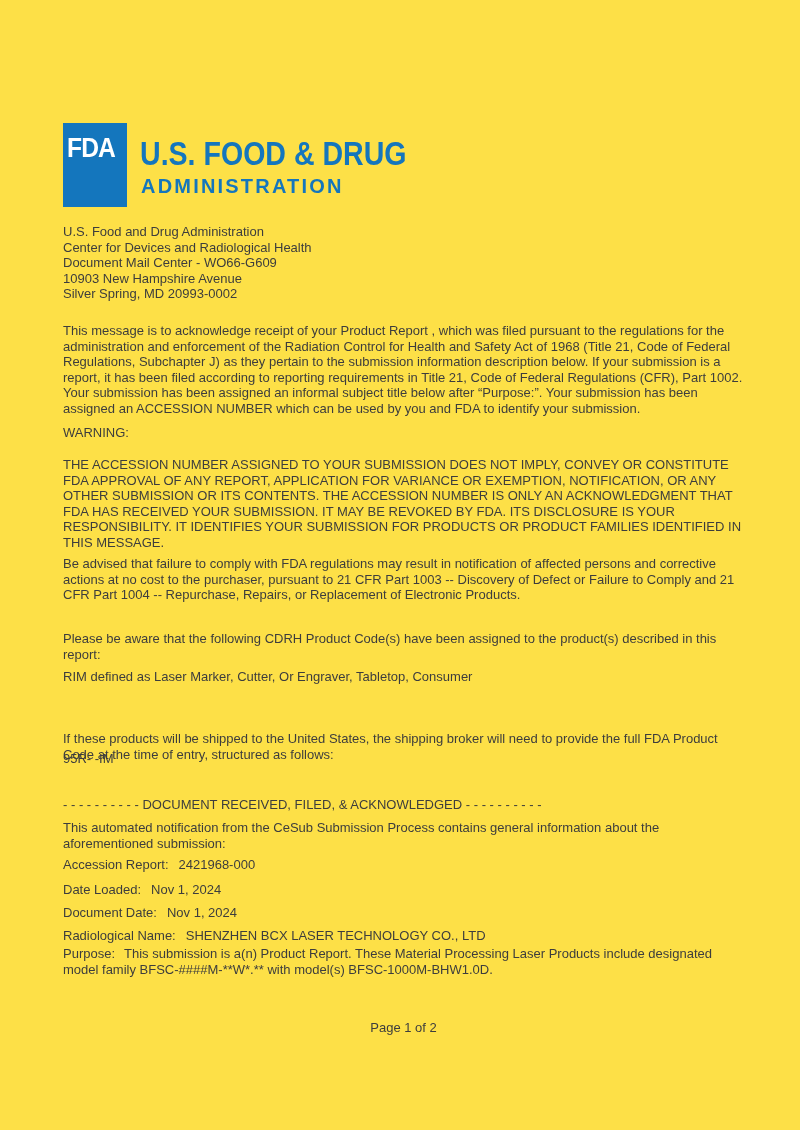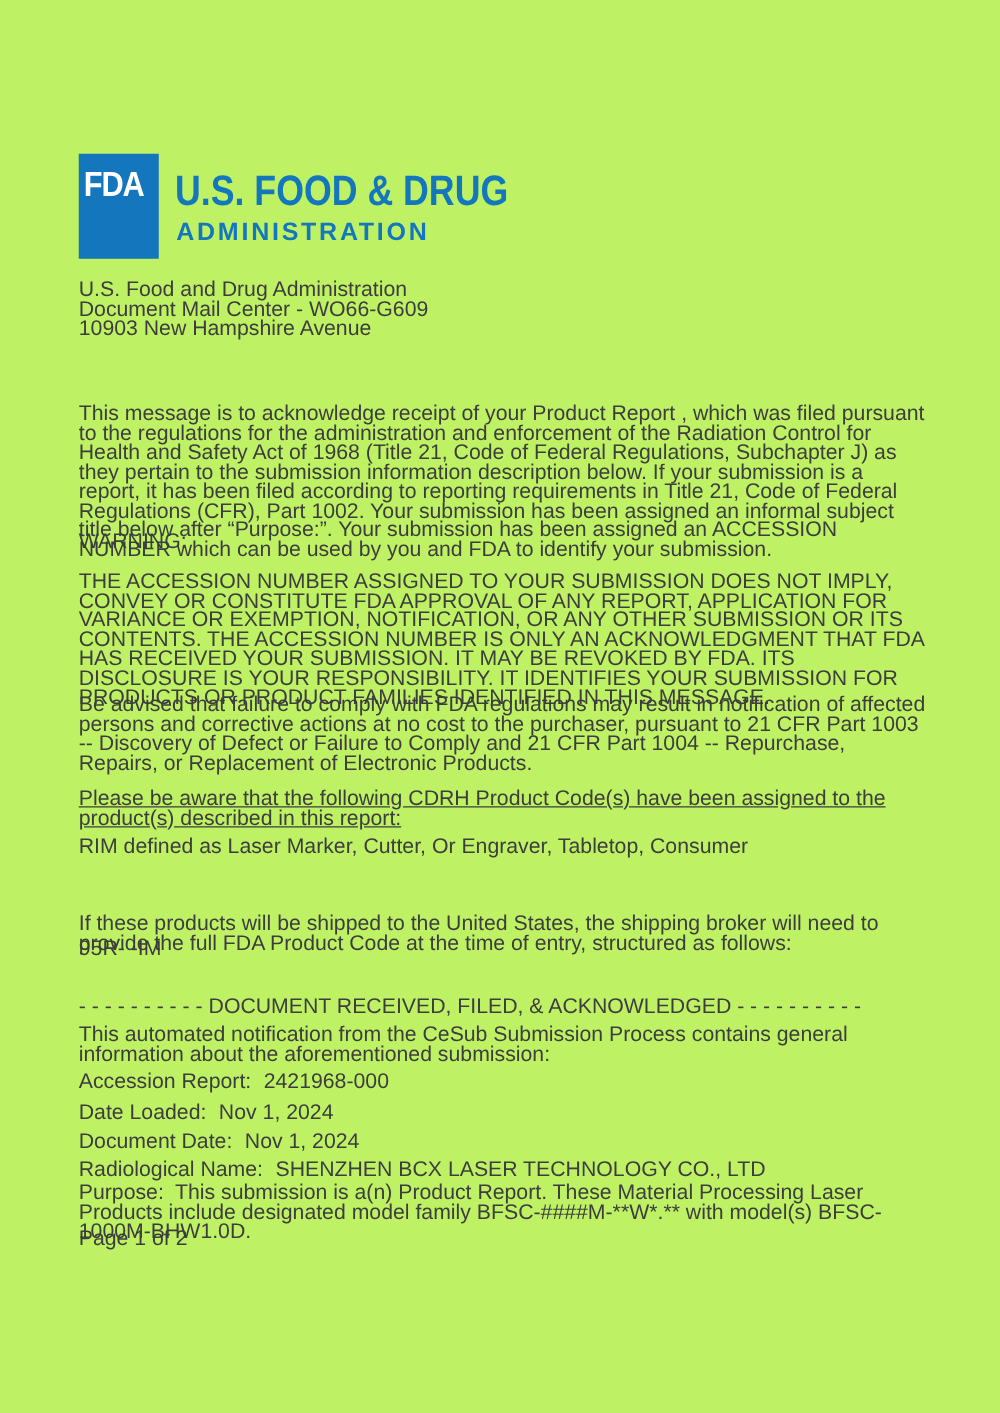--- a/index.html
+++ b/index.html
@@ -1,29 +1,29 @@
 <!DOCTYPE html>
 <html><head>
 <meta charset="utf-8">
 <style>
   html,body { margin:0; padding:0; background:#ffffff; }
   .page {
     position:relative;
     width:800px;
     height:1130px;
-    background:#bef264;
+    background:#fde047;
     font-family:"Liberation Sans", sans-serif;
     color:#3d3d3d;
     overflow:hidden;
   }
   .blk {
     position:absolute;
     left:63px;
     width:681px;
-    font-size:17px;
+    font-size:13px;
     line-height:15.5px;
   }
   b { font-weight:normal; }
 
   
   .logo-square {
     position:absolute;
     left:63px; top:123px;
     width:64px; height:84px;
     background:#1476bd;
@@ -64,48 +64,50 @@
   .addr-line { }
   .field-value { margin-left:10px;margin-top:32px; }
   .purpose-value { margin-left:9px; }
 
   
   .pos-address   { top:224px; }
   .pos-intro     { top:323px; }
   .pos-warnlabel { top:425px; }
   .pos-warnbody  { top:457px; }
   .pos-advisory  { top:556px; }
-  .pos-pcintro   { top:631px;text-decoration:underline; }
+  .pos-pcintro   { top:631px; }
   .pos-pcline    { top:669px; }
   .pos-shipintro { top:731px; }
   .pos-shipcode  { top:751px; }
   .pos-divider   { top:797px; }
   .pos-note      { top:820px; }
   .pos-field0    { top:857px; }
   .pos-field1    { top:882px; }
   .pos-field2    { top:905px; }
   .pos-field3    { top:928px; }
   .pos-purpose   { top:946px; }
-  .pos-footer    { top:983px; }
+  .pos-footer    { top:1020px;text-align:center; }
 </style>
 </head>
 <body>
 
 <div class="page">
 
   <div class="logo-square">
     <span class="logo-acronym">FDA</span>
   </div>
   <div class="logo-title">U.S. FOOD &amp; DRUG</div>
   <div class="logo-subtitle">ADMINISTRATION</div>
 
   <div class="blk pos-address">
     <div class="addr-line">U.S. Food and Drug Administration</div>
+    <div class="addr-line">Center for Devices and Radiological Health</div>
     <div class="addr-line">Document Mail Center - WO66-G609</div>
     <div class="addr-line">10903 New Hampshire Avenue</div>
+    <div class="addr-line">Silver Spring, MD 20993-0002</div>
   </div>
 
   <div class="blk pos-intro"><span>This message is to acknowledge receipt of your </span><b>Product Report</b><span> , which was filed pursuant to the regulations for the administration and enforcement of the Radiation Control for Health and Safety Act of 1968 (Title 21, Code of Federal Regulations, Subchapter J) as they pertain to the submission information description below. If your submission is a report, it has been filed according to reporting requirements in Title 21, Code of Federal Regulations (CFR), Part 1002. Your submission has been assigned an informal subject title below after “Purpose:”. Your submission has been assigned an ACCESSION NUMBER which can be used by you and FDA to identify your submission.</span></div>
 
   <div class="blk pos-warnlabel">WARNING:</div>
   <div class="blk pos-warnbody">THE ACCESSION NUMBER ASSIGNED TO YOUR SUBMISSION DOES NOT IMPLY, CONVEY OR CONSTITUTE FDA APPROVAL OF ANY REPORT, APPLICATION FOR VARIANCE OR EXEMPTION, NOTIFICATION, OR ANY OTHER SUBMISSION OR ITS CONTENTS. THE ACCESSION NUMBER IS ONLY AN ACKNOWLEDGMENT THAT FDA HAS RECEIVED YOUR SUBMISSION. IT MAY BE REVOKED BY FDA. ITS DISCLOSURE IS YOUR RESPONSIBILITY. IT IDENTIFIES YOUR SUBMISSION FOR PRODUCTS OR PRODUCT FAMILIES IDENTIFIED IN THIS MESSAGE.</div>
 
   <div class="blk pos-advisory">Be advised that failure to comply with FDA regulations may result in notification of affected persons and corrective actions at no cost to the purchaser, pursuant to 21 CFR Part 1003 -- Discovery of Defect or Failure to Comply and 21 CFR Part 1004 -- Repurchase, Repairs, or Replacement of Electronic Products.</div>
 
   <div class="blk pos-pcintro">Please be aware that the following CDRH Product Code(s) have been assigned to the product(s) described in this report:</div>

